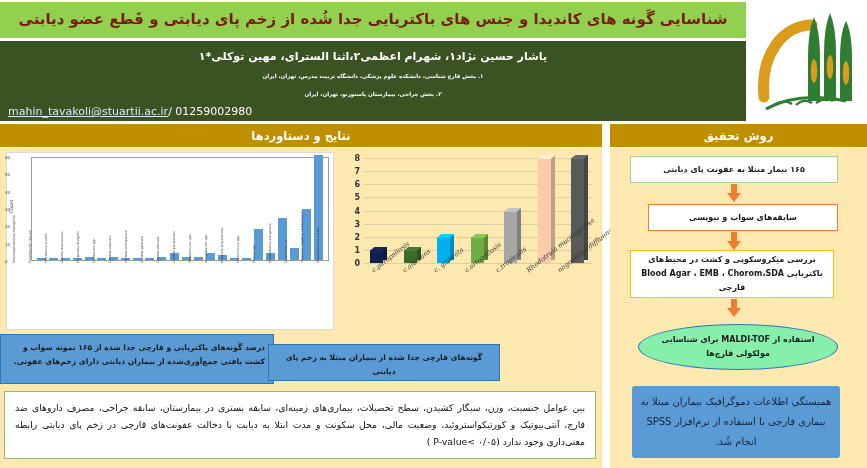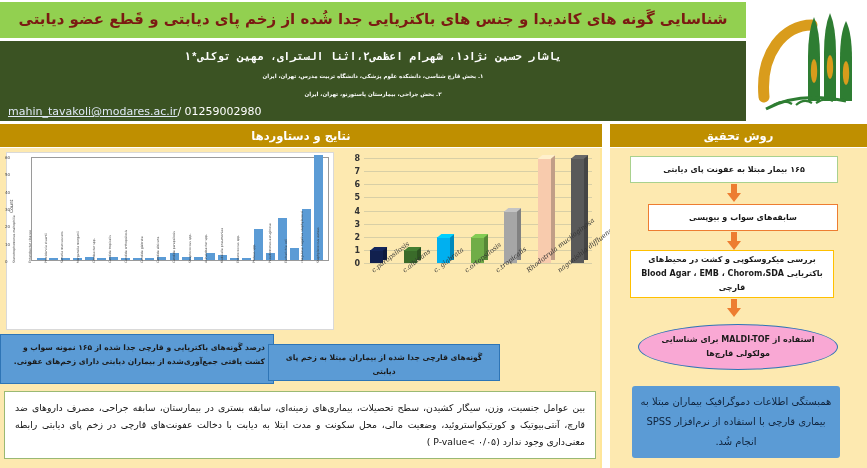--- a/index.html
+++ b/index.html
@@ -42,21 +42,20 @@
     background: #3b5323;
     color: #ffffff;
     padding: 4px 6px 2px 6px;
   }
   .authors {
     text-align: center;
     font-size: 11px;
     font-weight: bold;
     direction: rtl;
     margin-top: 5px;
-    font-family: Liberation Mono, monospace;
   }
   .affil {
     text-align: center;
     font-size: 5.5px;
     direction: rtl;
     margin-top: 10px;
     font-weight: bold;
   }
   .affil2 {
     text-align: center;
@@ -305,21 +304,21 @@
     color: #1a1a1a;
     line-height: 1.75;
     padding: 3px 6px;
   }
   #m1 { left: 20px; top: 8px;  width: 208px; height: 27px; border: 1.5px solid #a9d18e; }
   #m2 { left: 38px; top: 56px; width: 190px; height: 27px; border: 1.5px solid #ed7d31; }
   #m3 { left: 20px; top: 102px; width: 204px; height: 48px; border: 1.5px solid #ffc000; }
   #m4 {
     left: 28px; top: 176px; width: 200px; height: 46px;
     border: 1.5px solid #2e75b6; border-radius: 50%;
-    background: #f9a8d4;
+    background: #86efac;
   }
   #m5 {
     left: 22px; top: 238px; width: 208px; height: 72px;
     background: #5b9bd5; border: none; border-radius: 3px;
     font-size: 10px; font-weight: normal; color: #10243d;
     line-height: 2.0;
   }
   .arrow {
     position: absolute;
     width: 16px;
@@ -337,21 +336,21 @@
 
   <div class="title-bar">
     <div class="t">شناسایی گَونه های کاندیدا و جنس های باکتریایی جدا شُده از زخم پای دیابتی و قَطع عضو دیابتی</div>
   </div>
 
   <div class="author-bar">
     <div class="authors">یاشار حسین نژاد۱، شهرام اعظمی۲،اثنا السترای، مهین توکلی*۱</div>
     <div class="affil">۱.  بخش قارچ شناسی، دانشکده علوم پزشکی، دانشگاه تربیت مدرس، تهران، ایران</div>
     <div class="affil2">۲. بخش جراحی، بیمارستان پاستورنو، تهران، ایران</div>
     <div class="contact">
-      <span class="mail">mahin_tavakoli@modares.ac.ir</span><span>/ 01259002980</span>
+      <span class="mail">mahin_tavakoli@stuartii.ac.ir</span><span>/ 01259002980</span>
     </div>
   </div>
 
   <div class="logo-wrap">
     <svg width="112" height="112" viewBox="0 0 112 112">
       <path d="M14 92 C10 48, 34 20, 62 20" stroke="#d99c1c" stroke-width="11" fill="none" stroke-linecap="round"></path>
       <g fill="#2e7d32">
         <path d="M58 96 L58 52 Q58 26 64 12 Q70 26 70 52 L70 96 Z"></path>
         <path d="M74 96 L74 48 Q74 22 80 8 Q86 22 86 48 L86 96 Z"></path>
         <path d="M90 96 L90 54 Q90 28 96 16 Q102 28 102 54 L102 96 Z"></path>

